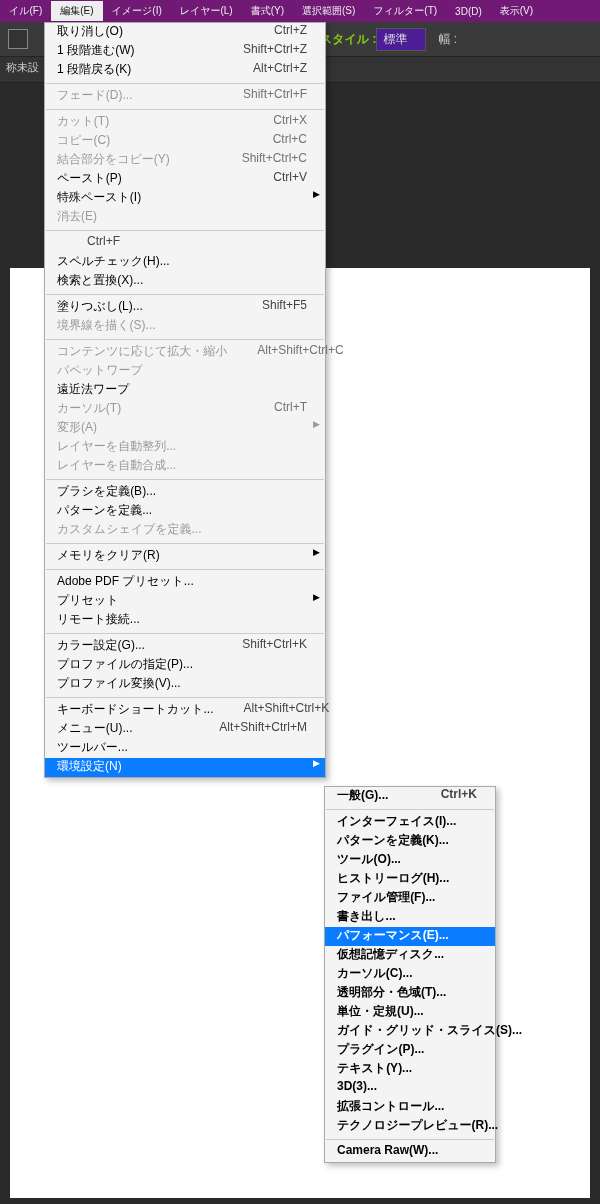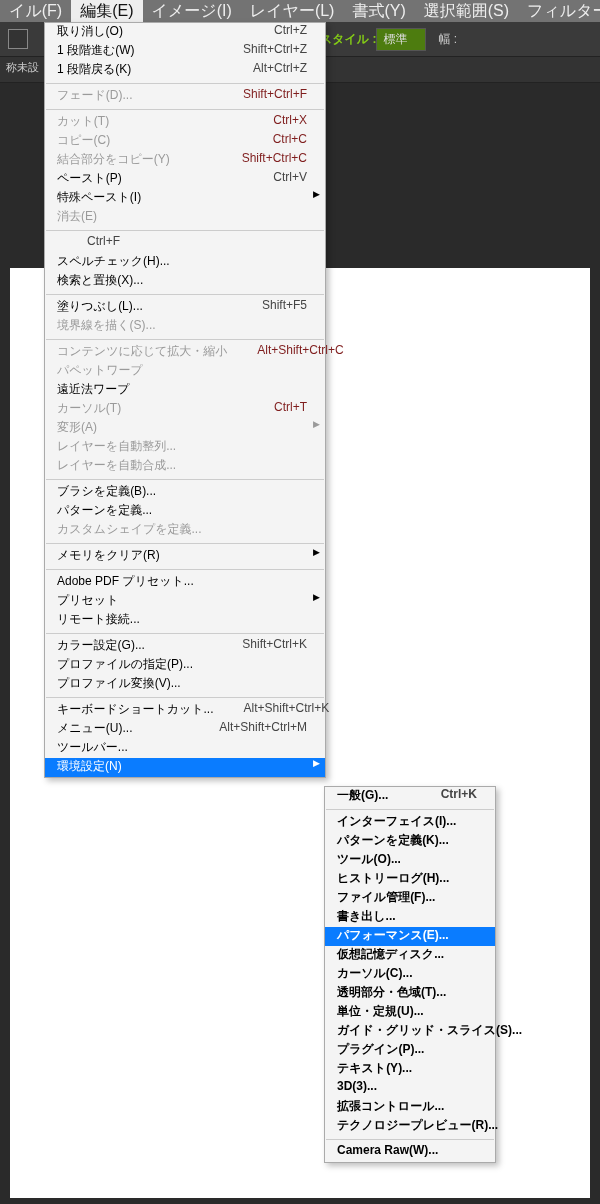--- a/index.html
+++ b/index.html
@@ -8,25 +8,25 @@
     width: 600px;
     height: 1204px;
     background: #2a2a2a;
     font-family: "Hiragino Kaku Gothic Pro", "Meiryo", sans-serif;
     font-size: 12px;
     overflow: hidden;
     position: relative;
   }
   .menubar {
     display: flex;
-    background: #737373;
+    background: #701a75;
     color: #eee;
     height: 22px;
     align-items: center;
-    font-size: 16px;
+    font-size: 10px;
   }
   .menubar .item {
     padding: 3px 9px;
     white-space: nowrap;
   }
   .menubar .item.active {
     background: #eee;
     color: #111;
   }
   .toolbar {
@@ -41,21 +41,21 @@
   }
   .toolbar .sq {
     width: 18px;
     height: 18px;
     border: 1px solid #888;
     margin-right: 12px;
     background: #333;
   }
   .toolbar .style-label { color: #84cc16; margin-right: 0; margin-left:280px;font-weight:bold;}
   .toolbar .style-select {
-    background: #4d7c0f;
+    background: #4c1d95;
     color: #ddd;
     border: 1px solid #555;
     padding: 2px 18px 2px 6px;
     font-size: 12px;
     margin-right: 12px;
   }
   .toolbar .w-label { color: #ccc; margin-right: 4px; }
   .tabbar {
     background: #333;
     color: #ccc;
@@ -85,21 +85,21 @@
     display: flex;
     align-items: flex-start;
     height: 19px;
     padding: 0 18px 0 12px;
     white-space: nowrap;
     position: relative;
   }
   .menu .row.disabled { color: #9a9a9a; }
   .menu .row .label { flex: 1; }
   .menu .row .shortcut { color: #444; margin-left: 30px; font-size: 12px;}
-  .menu .row.disabled .shortcut { color: #7f1d1d; }
+  .menu .row.disabled .shortcut { color: #737373; }
   .menu .row.highlight {
     background: #0a7cff;
     color: #fff;
   }
   .menu .sep {
     height: 1px;
     background: #ccc;
     margin: 3px 1px;
   }
   .menu .row .arrow {

